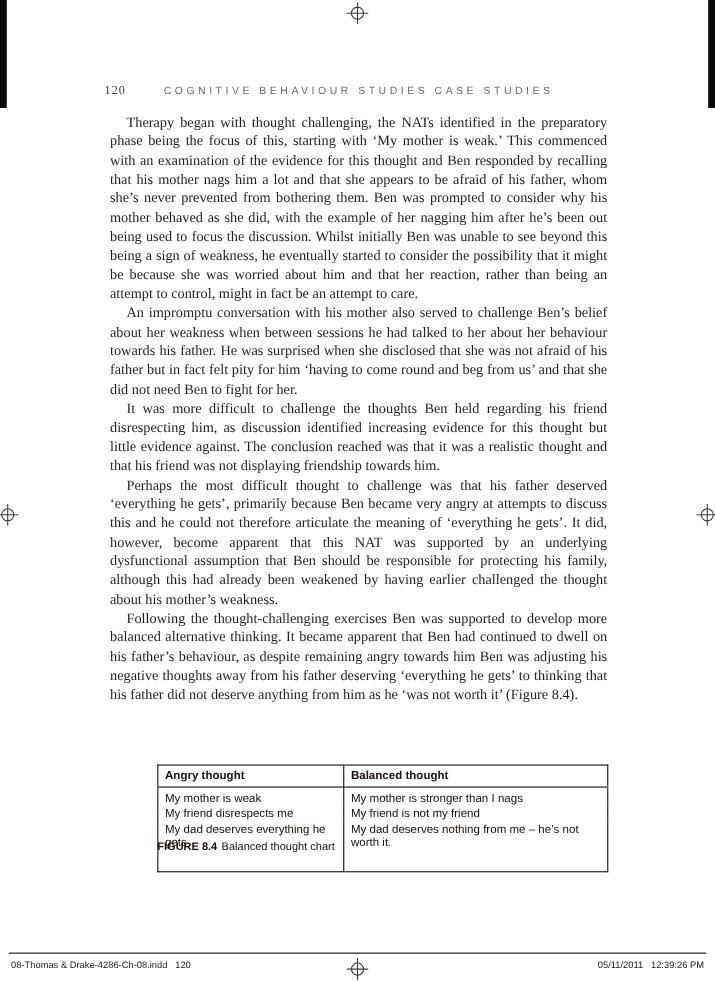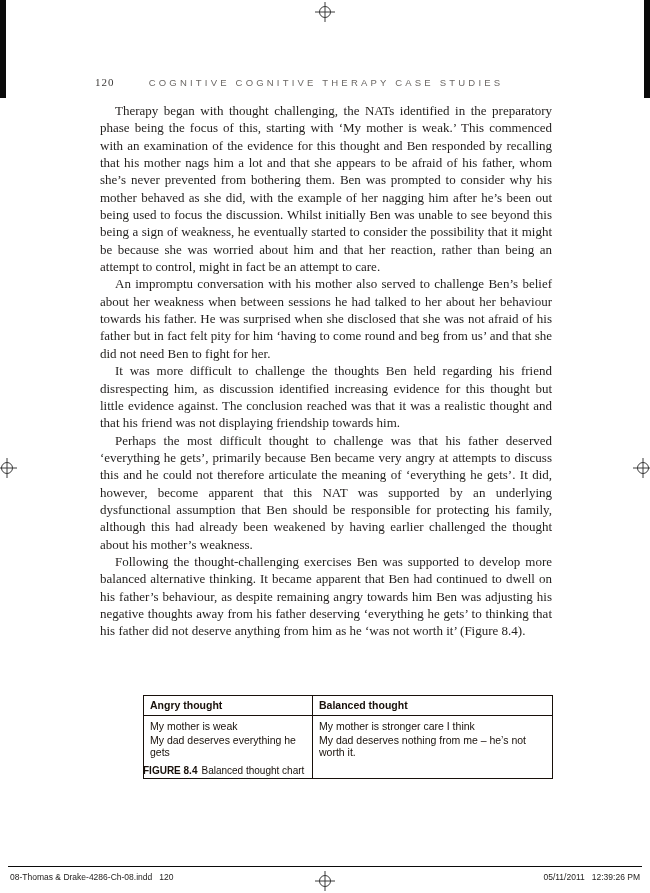--- a/index.html
+++ b/index.html
@@ -163,21 +163,21 @@
   </div>
   <div class="regmark" style="left:633px; top:458px;">
     <svg width="20" height="20" viewBox="0 0 20 20">
       <line x1="10" y1="0" x2="10" y2="20" stroke="#3a3a3a" stroke-width="1"></line>
       <line x1="0" y1="10" x2="20" y2="10" stroke="#3a3a3a" stroke-width="1"></line>
       <circle cx="10" cy="10" r="5.5" fill="none" stroke="#3a3a3a" stroke-width="1"></circle>
     </svg>
   </div>
 
   <div class="page-number">120</div>
-  <div class="running-head">COGNITIVE COGNITIVE THERAPY CASE STUDIES</div>
+  <div class="running-head">COGNITIVE BEHAVIOUR STUDIES CASE STUDIES</div>
 
   <div class="body-text">
     <p>Therapy began with thought challenging, the NATs identified in the preparatory phase being the focus of this, starting with ‘My mother is weak.’ This commenced with an examination of the evidence for this thought and Ben responded by recalling that his mother nags him a lot and that she appears to be afraid of his father, whom she’s never prevented from bothering them. Ben was prompted to consider why his mother behaved as she did, with the example of her nagging him after he’s been out being used to focus the discussion. Whilst initially Ben was unable to see beyond this being a sign of weakness, he eventually started to consider the possibility that it might be because she was worried about him and that her reaction, rather than being an attempt to control, might in fact be an attempt to care.</p>
     <p>An impromptu conversation with his mother also served to challenge Ben’s belief about her weakness when between sessions he had talked to her about her behaviour towards his father. He was surprised when she disclosed that she was not afraid of his father but in fact felt pity for him ‘having to come round and beg from us’ and that she did not need Ben to fight for her.</p>
     <p>It was more difficult to challenge the thoughts Ben held regarding his friend disrespecting him, as discussion identified increasing evidence for this thought but little evidence against. The conclusion reached was that it was a realistic thought and that his friend was not displaying friendship towards him.</p>
     <p>Perhaps the most difficult thought to challenge was that his father deserved ‘everything he gets’, primarily because Ben became very angry at attempts to discuss this and he could not therefore articulate the meaning of ‘everything he gets’. It did, however, become apparent that this NAT was supported by an underlying dysfunctional assumption that Ben should be responsible for protecting his family, although this had already been weakened by having earlier challenged the thought about his mother’s weakness.</p>
     <p>Following the thought-challenging exercises Ben was supported to develop more balanced alternative thinking. It became apparent that Ben had continued to dwell on his father’s behaviour, as despite remaining angry towards him Ben was adjusting his negative thoughts away from his father deserving ‘everything he gets’ to thinking that his father did not deserve anything from him as he ‘was not worth it’ (Figure 8.4).</p>
   </div>
 
   <table class="thought-table">
@@ -187,21 +187,25 @@
       </colgroup>
     <thead>
       <tr>
         <th>Angry thought</th>
         <th>Balanced thought</th>
       </tr>
     </thead>
     <tbody>
       <tr>
         <td>My mother is weak</td>
-        <td>My mother is stronger care I think</td>
+        <td>My mother is stronger than I nags</td>
+      </tr>
+      <tr>
+        <td>My friend disrespects me</td>
+        <td>My friend is not my friend</td>
       </tr>
       <tr>
         <td>My dad deserves everything he gets</td>
         <td>My dad deserves nothing from me – he’s not worth it.</td>
       </tr>
     </tbody>
   </table>
 
   <div class="figure-caption">
     <span class="label">FIGURE 8.4</span><span>Balanced thought chart</span>

